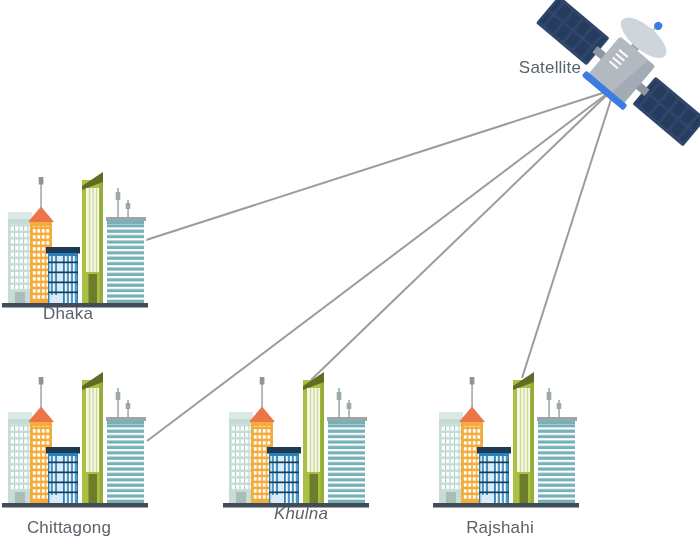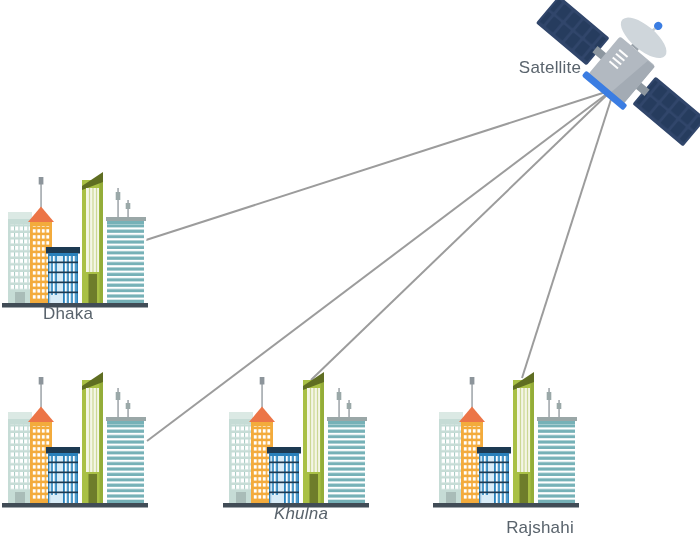--- a/index.html
+++ b/index.html
@@ -137,15 +137,16 @@
         <rect x="-15" y="-11" width="11" height="2" fill="#fdfdfd"></rect>
         <rect x="-15" y="-6" width="11" height="2" fill="#fdfdfd"></rect>
         <rect x="-15" y="-1" width="11" height="2" fill="#fdfdfd"></rect>
       </g>
       <rect x="-27" y="22" width="54" height="7" rx="2" fill="#3b7de2"></rect>
     </g>
   </svg>
 
   <div class="lbl" style="left:550px; top:58px;">Satellite</div>
   <div class="lbl" style="left:68px; top:304px;">Dhaka</div>
+  <div class="lbl" style="left:69px; top:518px;">Chittagong</div>
   <div class="lbl" style="left:301px; top:504px;font-style:italic;">Khulna</div>
-  <div class="lbl" style="left:500px; top:518px;margin-left:40px;">Rajshahi</div>
+  <div class="lbl" style="left:500px; top:518px;">Rajshahi</div>
 </div>
 
 </body></html>

